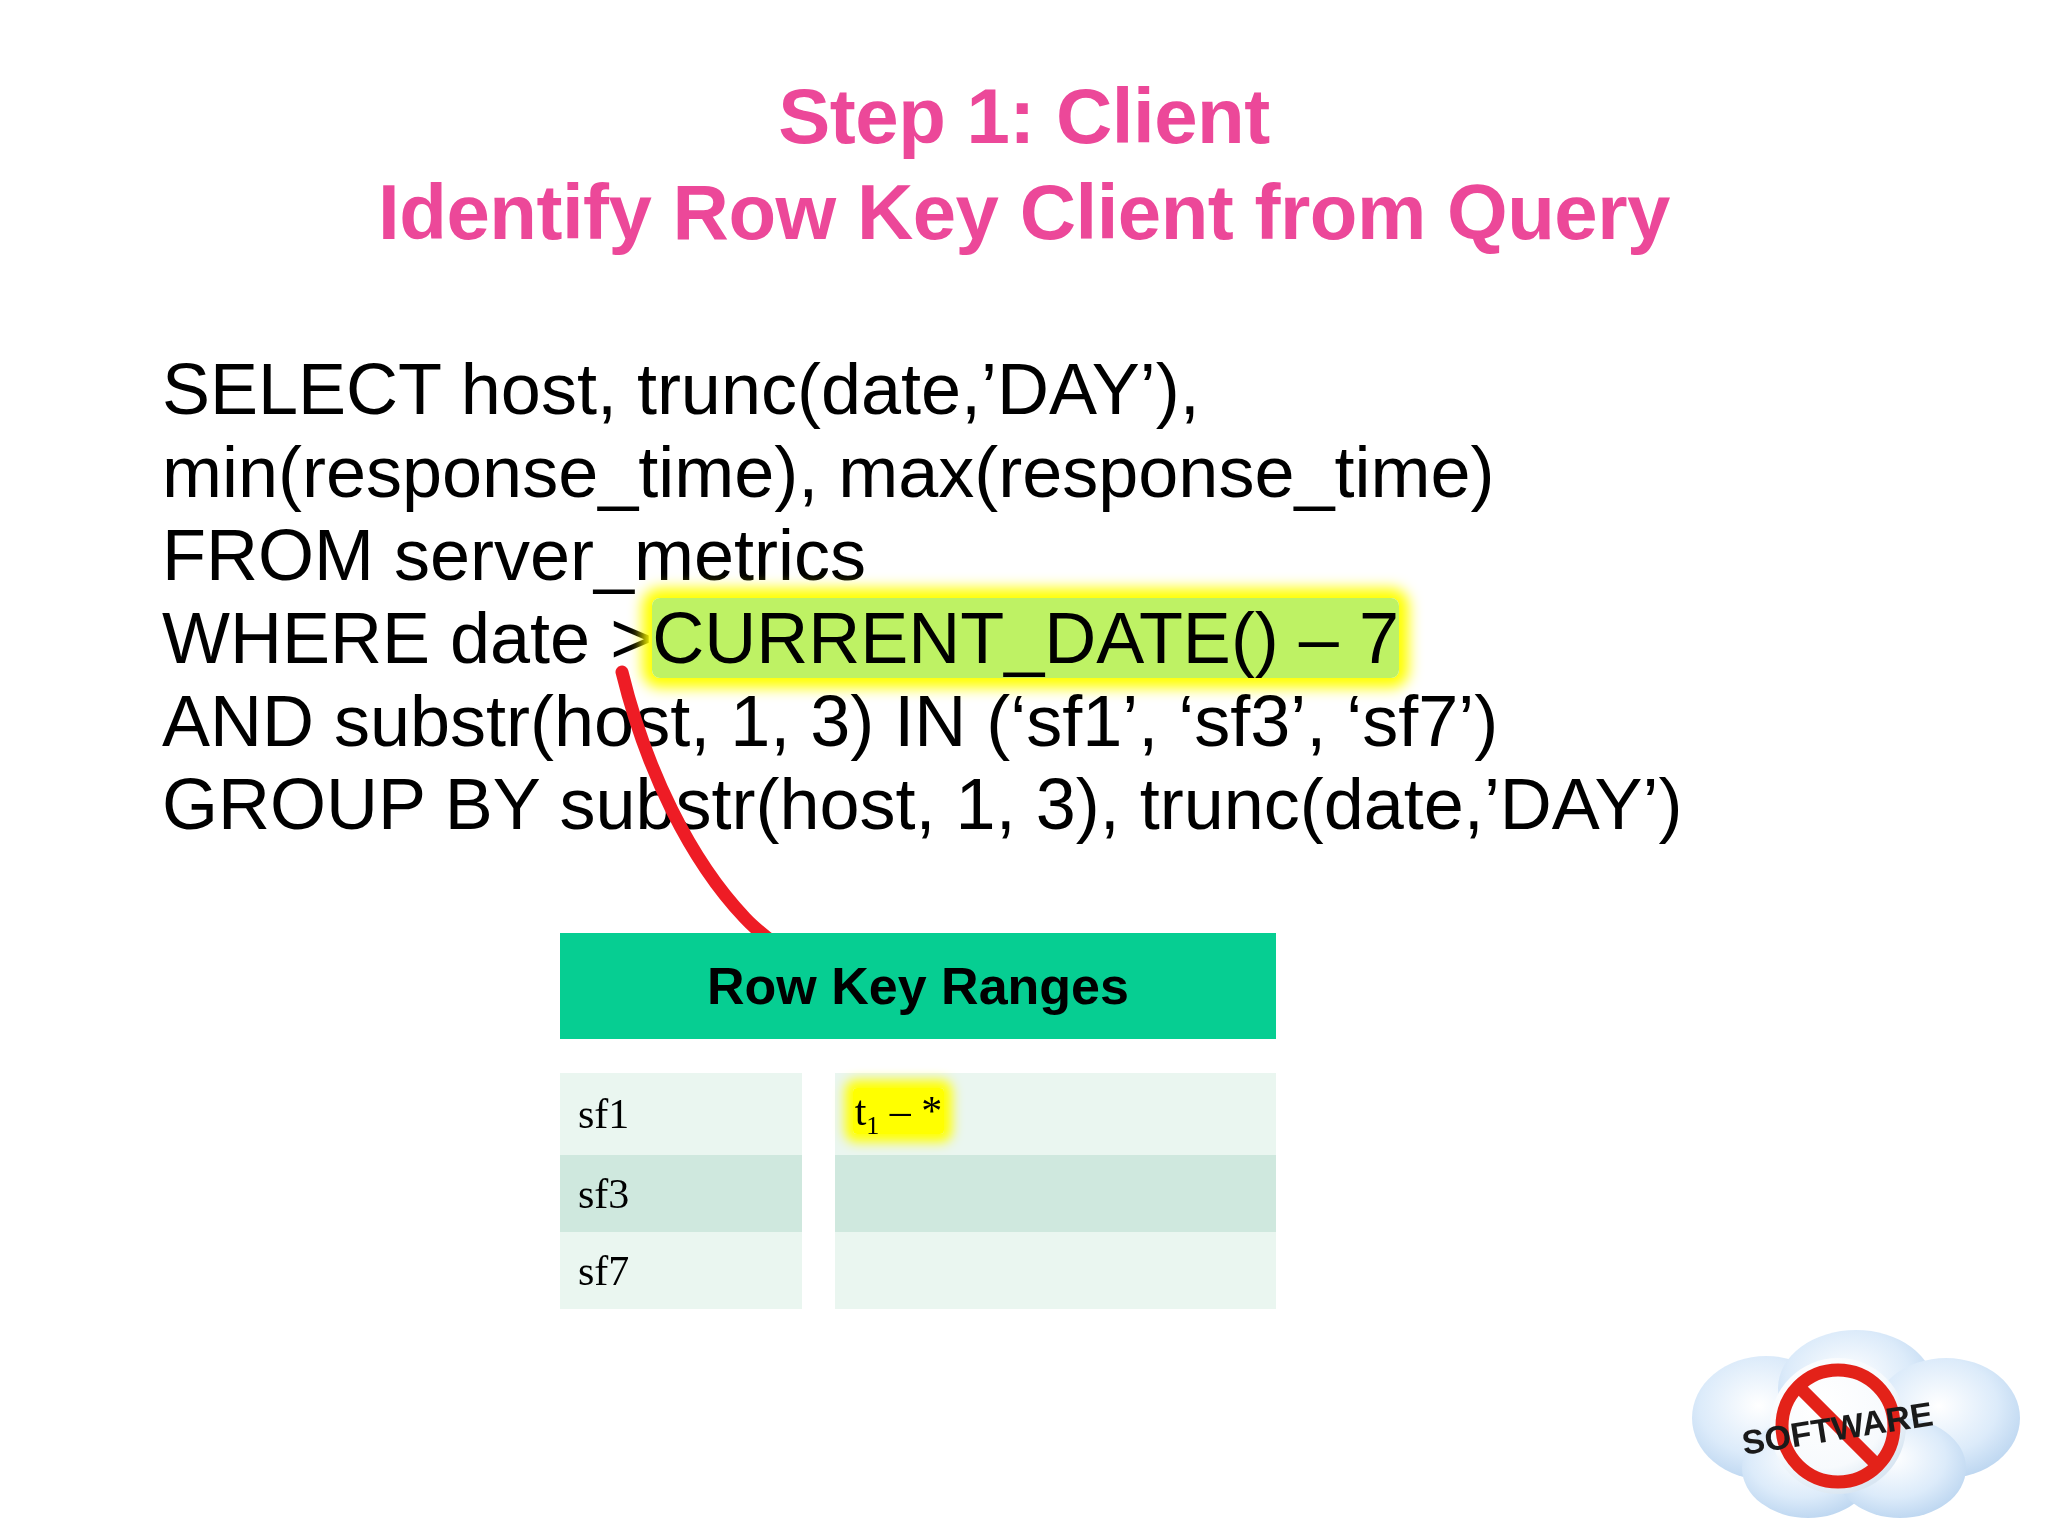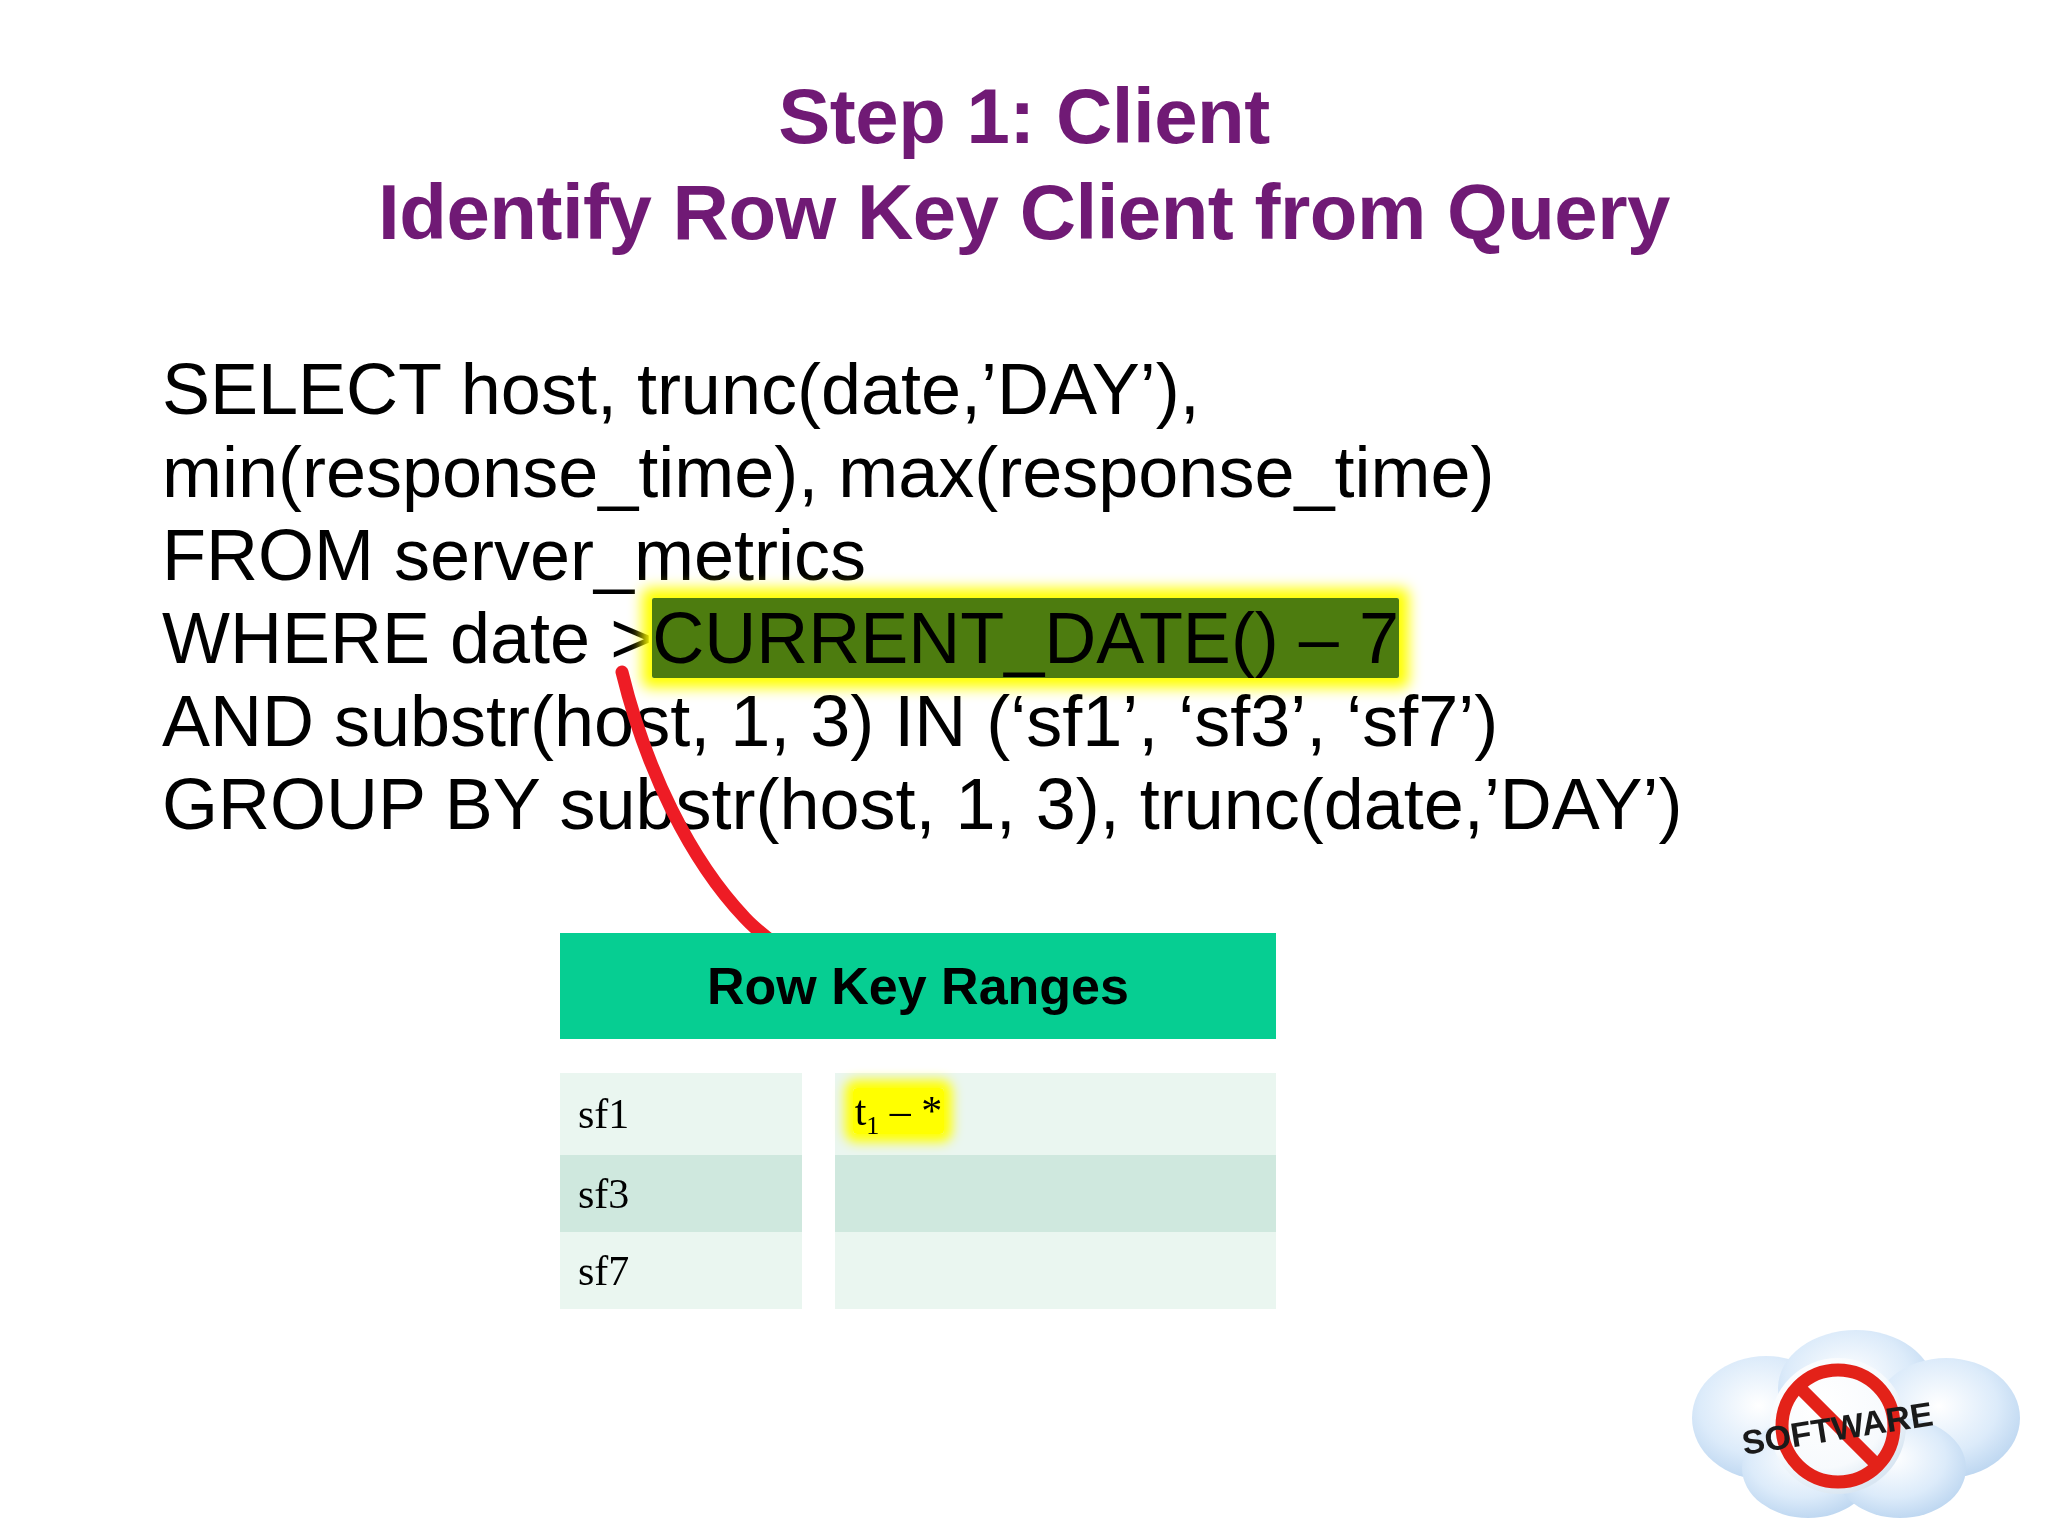--- a/index.html
+++ b/index.html
@@ -24,43 +24,43 @@
     left: 0;
     top: 68px;
     width: 2048px;
     text-align: center;
   }
   .title-line {
     font-family: "Liberation Sans", sans-serif;
     font-weight: bold;
     font-size: 78px;
     line-height: 96px;
-    color: #701a75;
+    color: #ec4899;
     letter-spacing: -0.5px;
     white-space: nowrap;
   }
 
   
   #sql-block {
     position: absolute;
     left: 162px;
     top: 348px;
     width: 1500px;
   }
   .sql-line {
     font-family: "Liberation Sans", sans-serif;
     font-size: 72px;
     line-height: 83px;
     color: #000000;
     white-space: pre;
   }
   .hl {
-    background: #4d7c0f;
+    background: #bef264;
     box-shadow: 0 0 14px 10px #ffff00;
-    border-radius: 2px;
+    border-radius: 8px;
   }
 
   
   #pointer-curve {
     position: absolute;
     left: 560px;
     top: 650px;
     width: 420px;
     height: 470px;
     pointer-events: none;

